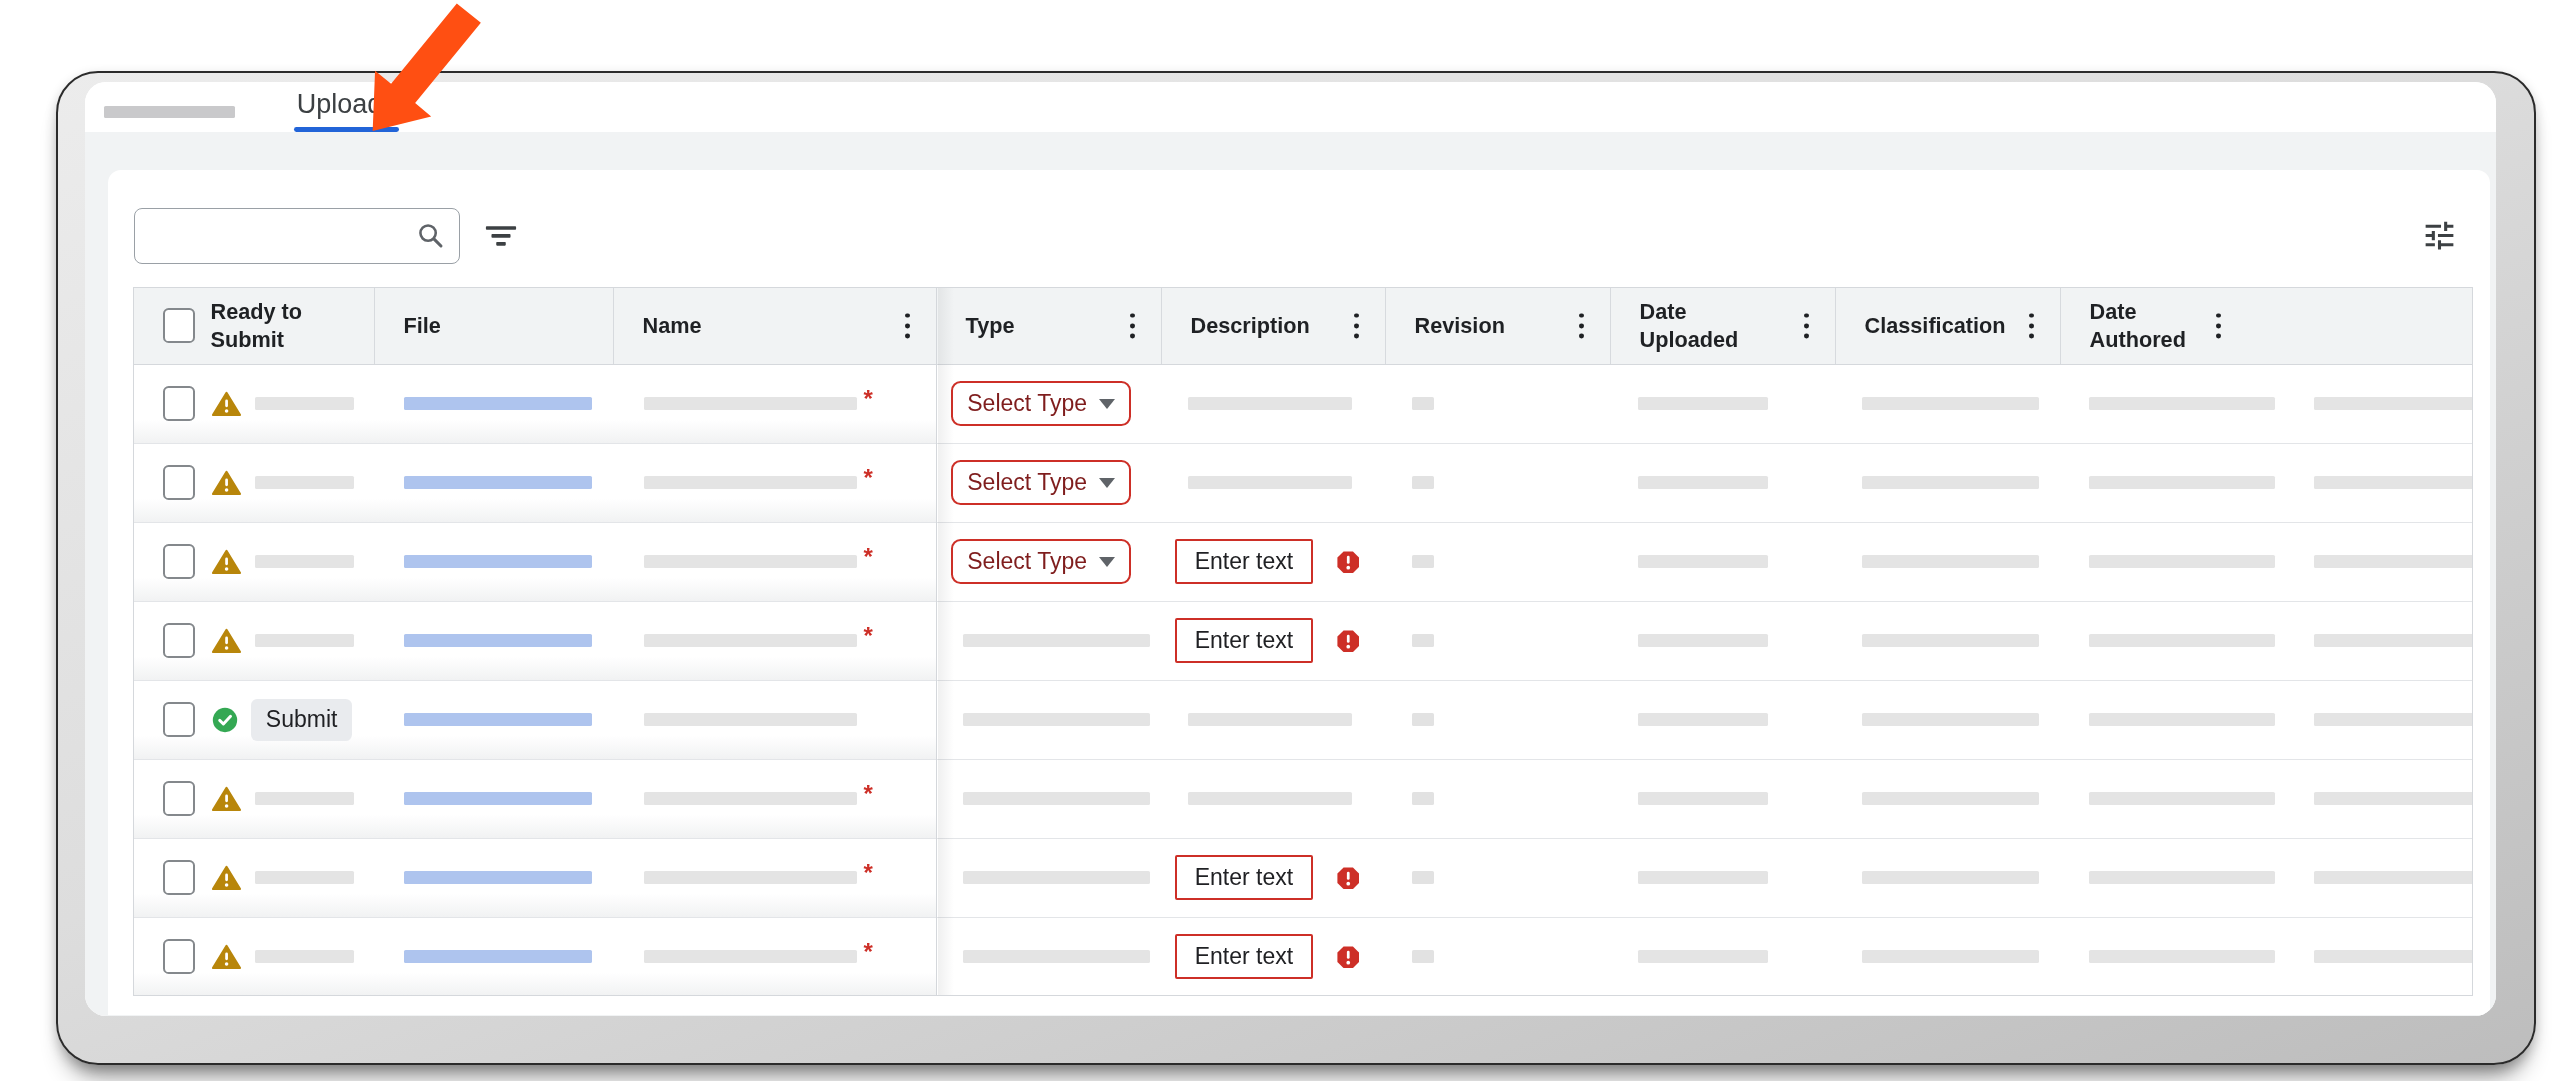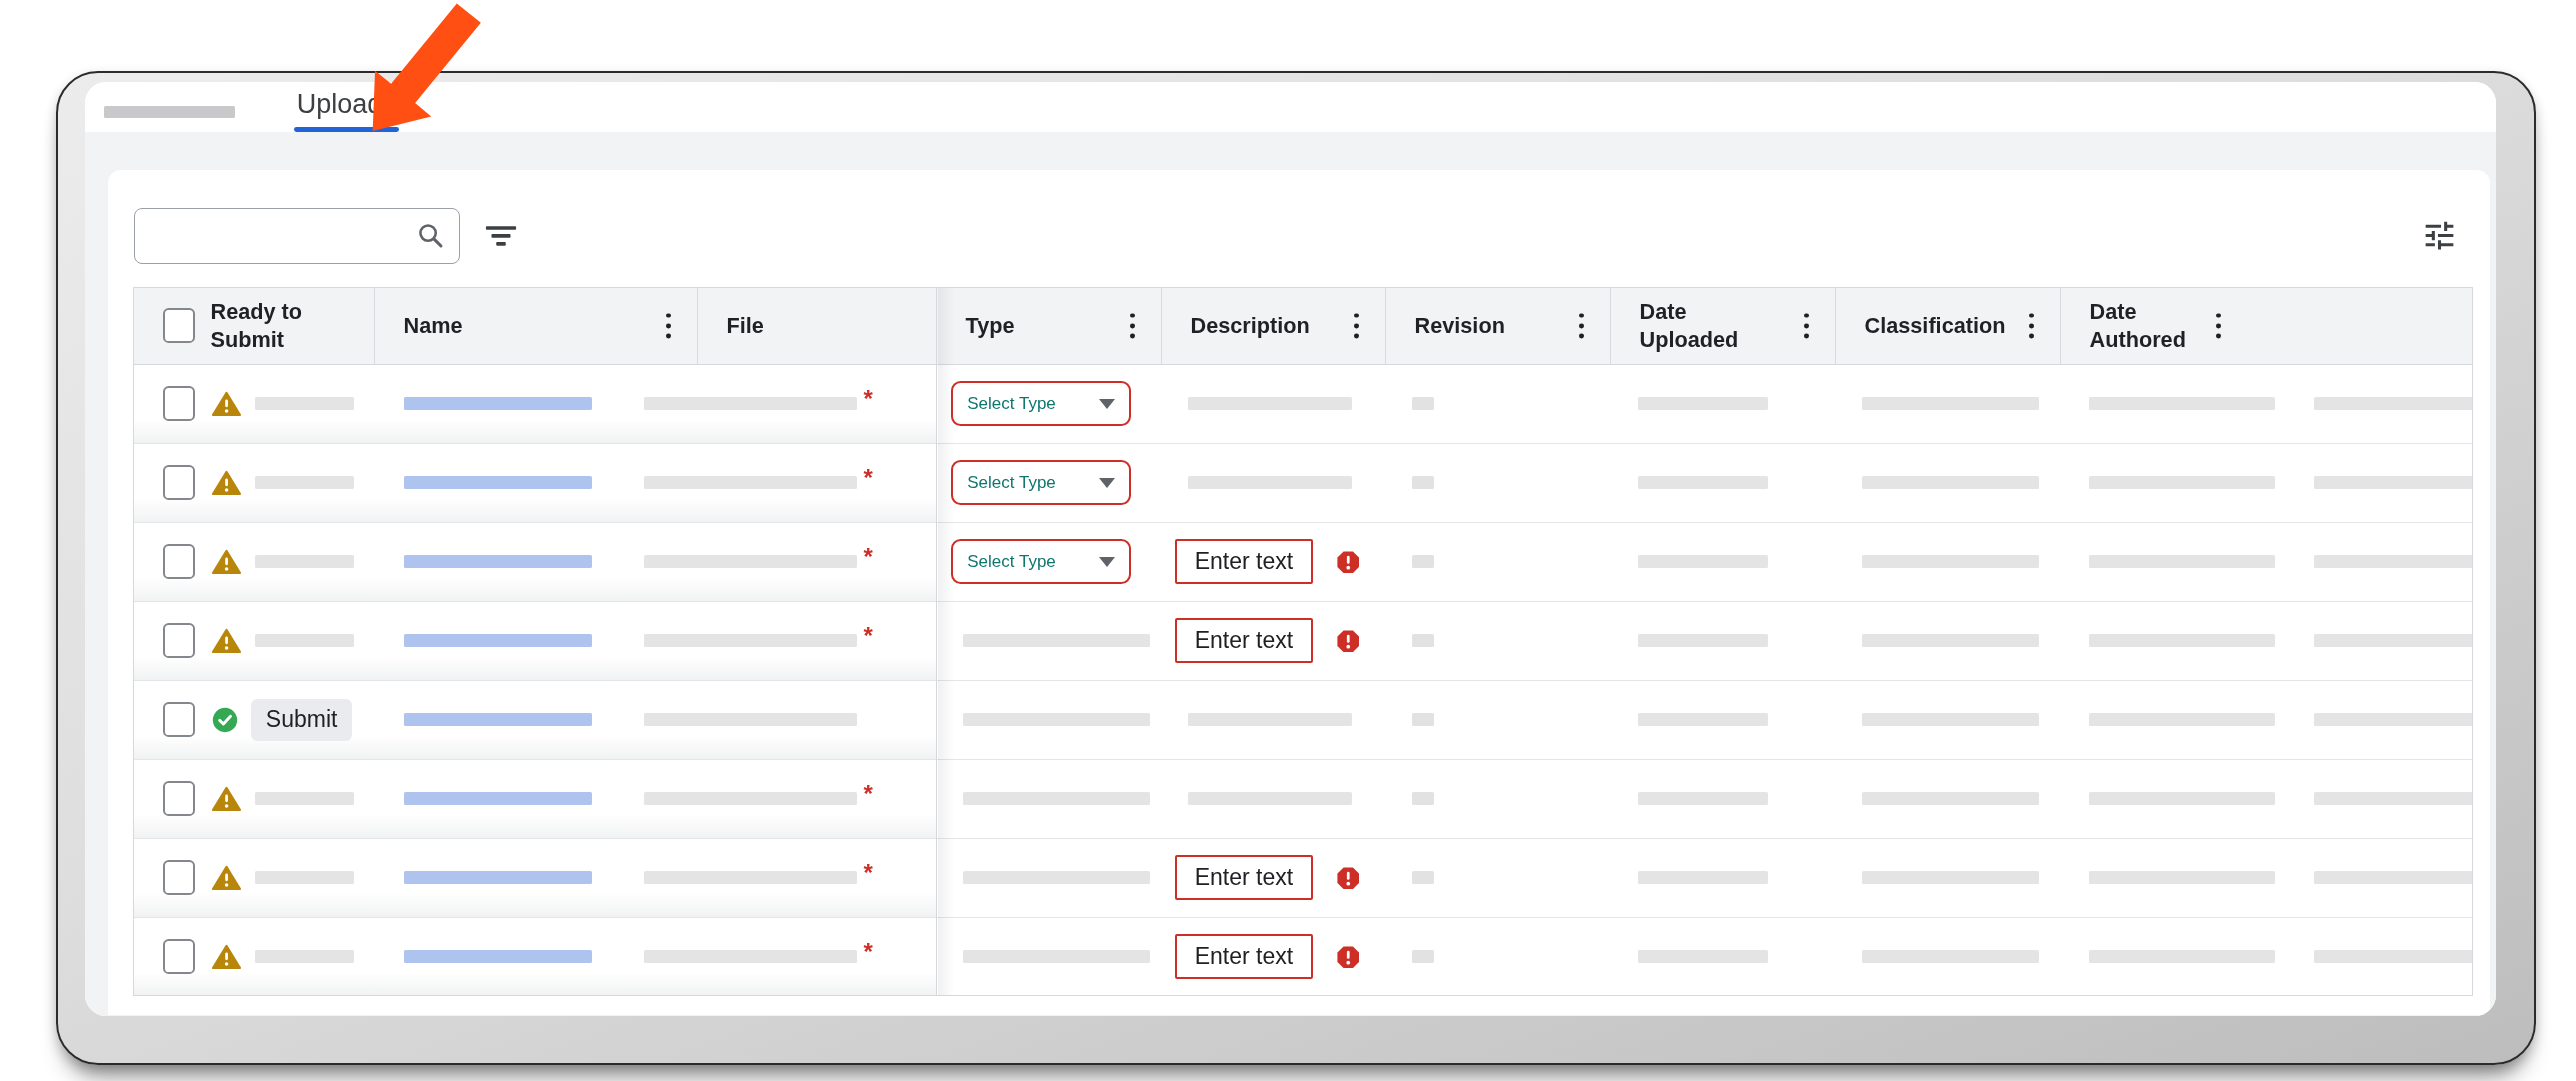--- a/index.html
+++ b/index.html
@@ -68,21 +68,21 @@
   .dateup-bar{width:177px;margin-left:27px;}
   .class-bar{width:186px;margin-left:29px;}
   .dateauth-bar{width:186px;margin-left:29px;}
 
   .sicon{margin-left:17.6px;flex:none;display:flex;align-items:center;}
   .req{font-size:24px;font-weight:bold;color:#cd2f27;margin-left:6.4px;transform:translateY(-4.8px);}
 
   .select-box{margin-left:14.4px;width:180px;height:45px;box-sizing:border-box;border:2.4px solid #cd2f27;
         border-radius:9.6px;background:#fff;display:flex;align-items:center;justify-content:space-between;
         padding:0 14.4px;cursor:pointer;flex:none;}
-  .sel-label{font-size:17px;color:#0f766e;}
+  .sel-label{font-size:23px;color:#7f1d1d;}
   .caret{width:0;height:0;border-left:8.8px solid transparent;border-right:8.8px solid transparent;
         border-top:10.4px solid #5f6368;}
 
   .enter-btn{margin-left:13.6px;height:45px;box-sizing:border-box;border:2.4px solid #cd2f27;border-radius:2px;
         background:#fff;font-family:"Liberation Sans",sans-serif;font-size:23px;color:#202124;
         padding:0 17.6px;cursor:pointer;flex:none;}
   .err-ico{margin-left:24px;flex:none;display:flex;align-items:center;}
 
   .submit-btn{margin-left:13px;width:101px;height:42px;border:none;border-radius:6.4px;background:#e9ebee;
         font-family:"Liberation Sans",sans-serif;font-size:23px;color:#202124;cursor:pointer;flex:none;}
@@ -135,30 +135,30 @@
           </button>
 
           <div class="table">
 
           <div class="thead">
                 <div class="th c0">
                   <div class="checkbox"></div>
                   <div class="hlabel">Ready to
 Submit</div>
                 </div>
+                <div class="th c1">
+                  <div class="hlabel">File</div>
+                </div>
                 <div class="th c2">
                   <div class="hlabel">Name</div>
                   <div class="kebab">
                     <div class="dot"></div>
                     <div class="dot"></div>
                     <div class="dot"></div>
                   </div>
-                </div>
-                <div class="th c1">
-                  <div class="hlabel">File</div>
                 </div>
                 <div class="th c3">
                   <div class="hlabel">Type</div>
                   <div class="kebab">
                     <div class="dot"></div>
                     <div class="dot"></div>
                     <div class="dot"></div>
                   </div>
                 </div>
                 <div class="th c4">

